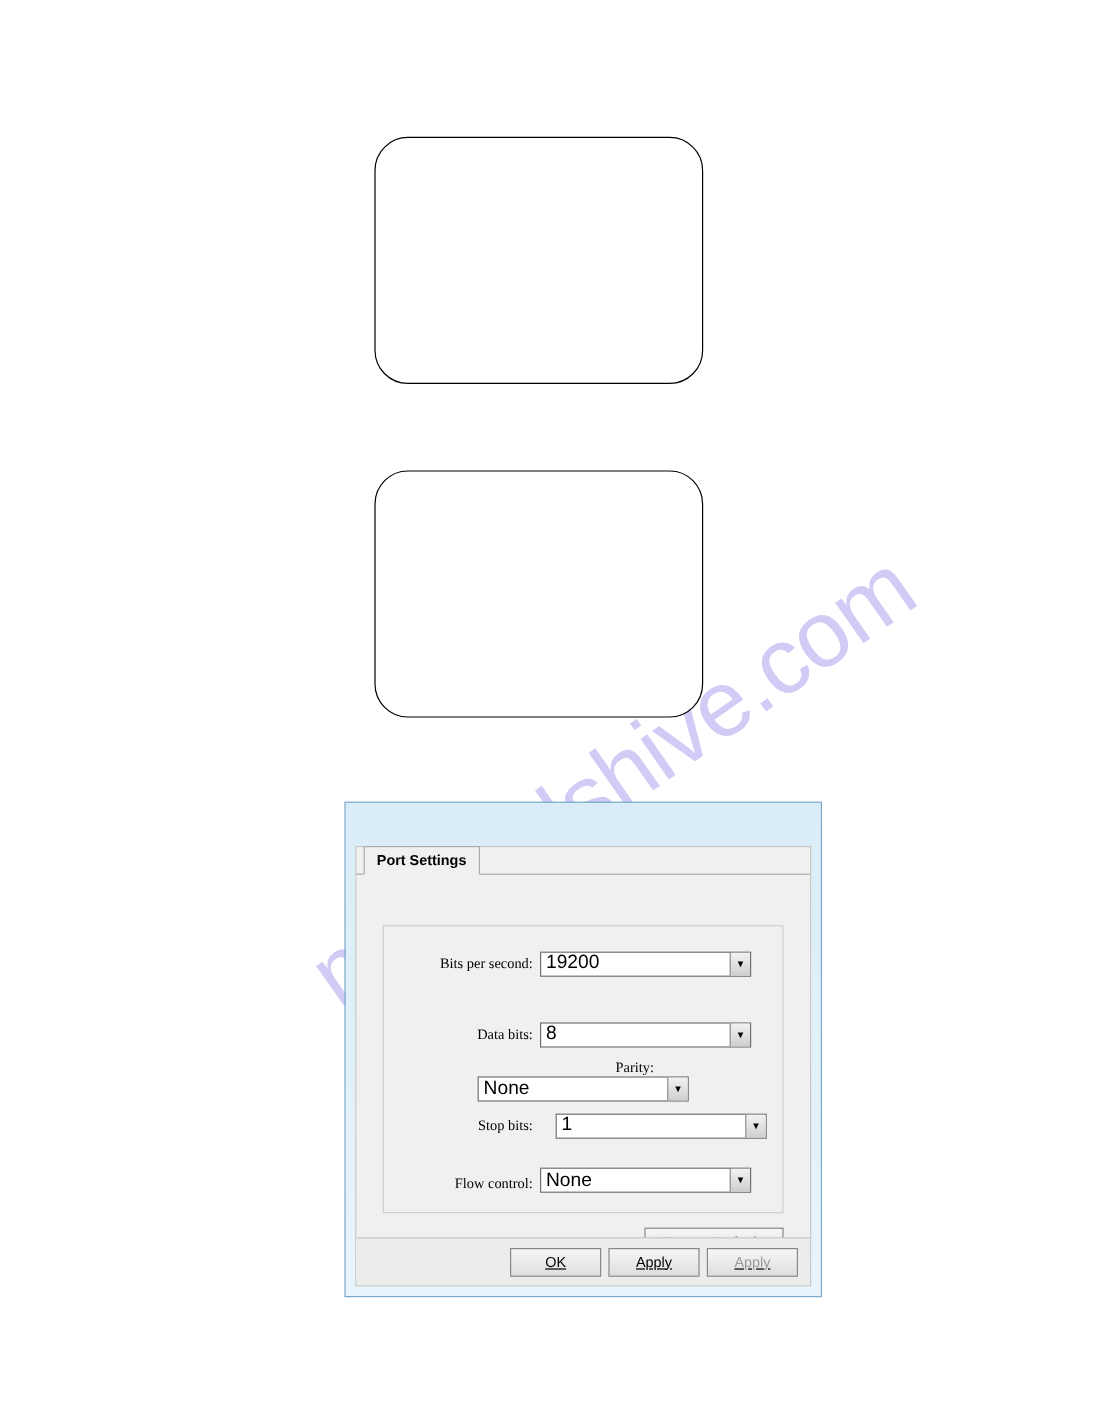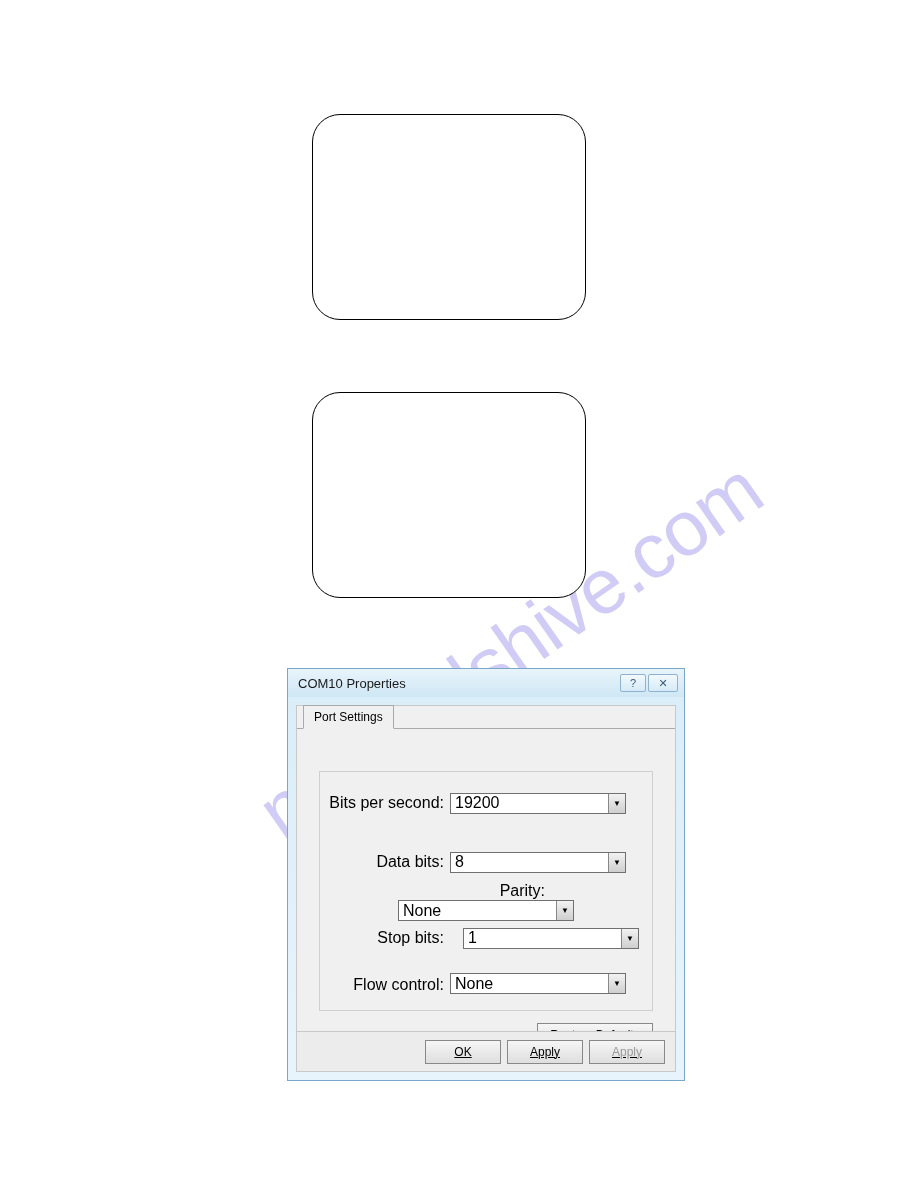--- a/index.html
+++ b/index.html
@@ -92,20 +92,21 @@
     .tab {
       position: absolute;
       left: 6px;
       top: -1px;
       padding: 4px 10px;
       background: #f0f0f0;
       border: 1px solid #aaa;
       border-bottom: 1px solid #f0f0f0;
       font-size: 12px;
       z-index: 3;
+      font-weight: bold;
     }
     .tab-panel {
       position: absolute;
       left: 0;
       right: 0;
       top: 22px;
       bottom: 0;
       border-top: 1px solid #aaa;
     }
     .group-box {
@@ -120,22 +121,23 @@
       position: absolute;
       display: flex;
       align-items: center;
       height: 22px;
       width: 100%;
     }
     .field-label {
       width: 130px;
       text-align: right;
       padding-right: 6px;
-      font-size: 16px;
+      font-size: 12px;
       color: #000;
+      font-family: Liberation Serif, serif;
     }
     .field-select {
       width: 176px;
       height: 21px;
       border: 1px solid #707070;
       background: #fff;
       display: flex;
       align-items: center;
       position: relative;
     }
@@ -211,29 +213,20 @@
 <body>
 
 <div class="watermark">
   <span class="watermark-text">manualshive.com</span>
 </div>
 
 <div class="rounded-box box1"></div>
 <div class="rounded-box box2"></div>
 
 <div class="dialog">
-  <div class="titlebar">
-    <span class="title-text">COM10 Properties</span>
-    <div class="title-btn help">
-      <span>?</span>
-    </div>
-    <div class="title-btn close">
-      <span>✕</span>
-    </div>
-  </div>
 
   <div class="dialog-body">
     <div class="tab">
       <span>Port Settings</span>
     </div>
     <div class="tab-panel">
 
       <div class="group-box">
 
         <div class="field-row row1">

